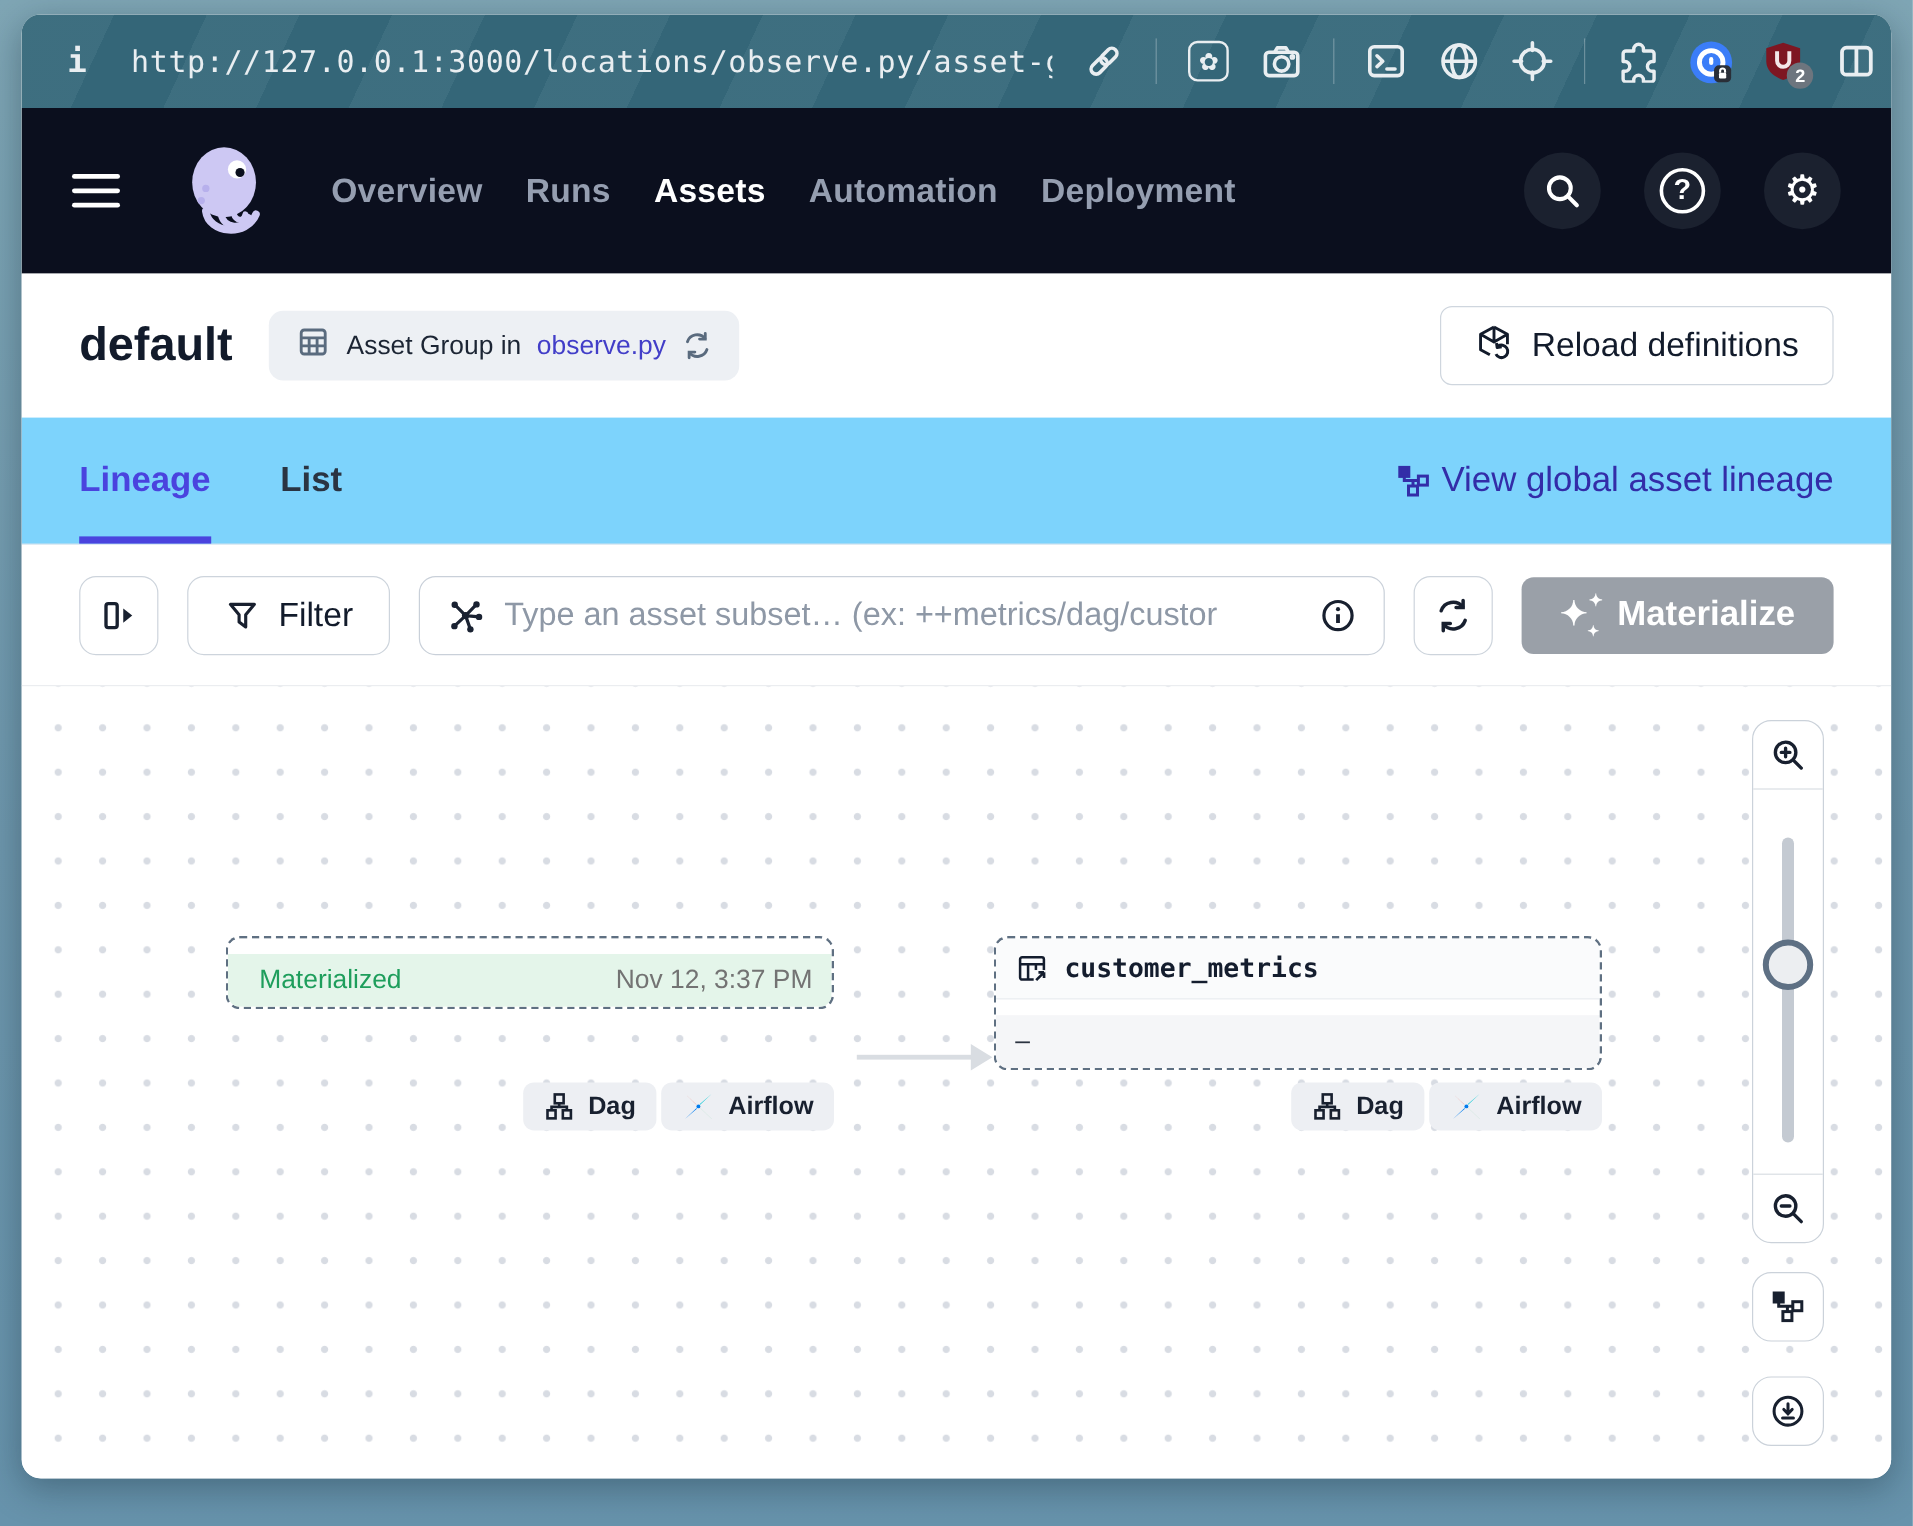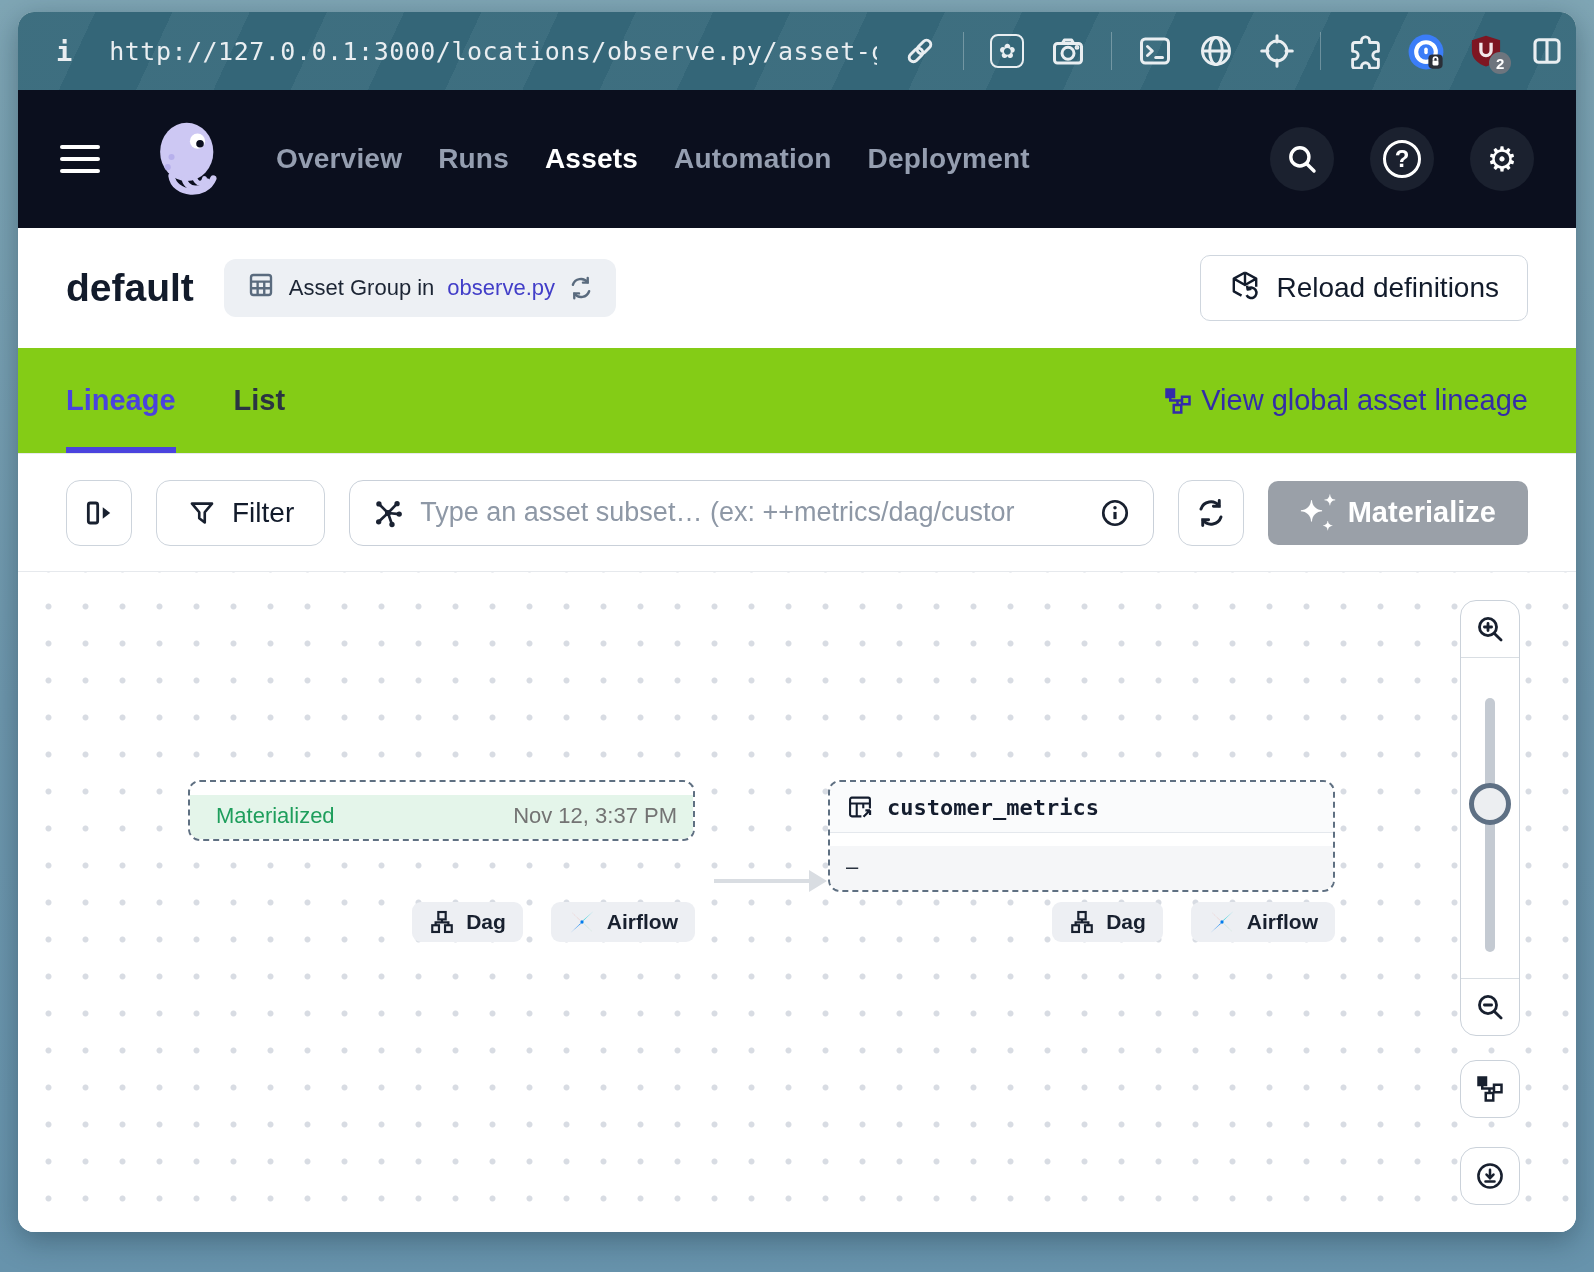--- a/index.html
+++ b/index.html
@@ -68,21 +68,21 @@
   .grp-badge a { color:#423ec8; text-decoration:none; }
   .grp-badge .ref { color:#5a6b7e; display:grid; place-items:center; cursor:pointer; }
   .reload-btn {
     margin-left:auto; display:flex; align-items:center; gap:15px; background:#fff;
     border:1.6px solid #cfd6de; border-radius:10px; height:66px; padding:0 28px;
     font-size:28px; font-weight:500; color:#121b2b; cursor:pointer;
   }
   
   .tabsrow {
     height:106px; flex:none; display:flex; align-items:center; padding:0 48px;
-    border-bottom:1px solid #e6e9ed; background:#84cc16;
+    border-bottom:1px solid #e6e9ed; background:#7dd3fc;
   }
   .tab { position:relative; height:100%; display:flex; align-items:center; margin-right:58px; font-size:29px; font-weight:600; cursor:pointer; }
   .tab.active { color:#4a43de; }
   .tab.inactive { color:#2a3442; }
   .tab.active::after { content:""; position:absolute; left:0; right:0; bottom:0; height:6px; background:#4a43de; }
   .global-link { margin-left:auto; display:flex; align-items:center; gap:8px; font-size:29px; font-weight:500; color:#332da8; cursor:pointer; }
   
   .toolbar {
     height:118px; flex:none; display:flex; align-items:center; gap:24px; padding:0 48px;
     border-bottom:1px solid #e6e9ed; background:#fff;
@@ -128,21 +128,21 @@
     border-bottom:1px solid #e4e8ed;
   }
   .node-name { font-family:"DejaVu Sans Mono",monospace; font-weight:700; font-size:22px; color:#141d2e; }
   .node-gap { height:13px; background:#fff; }
   .node-status { display:flex; justify-content:space-between; align-items:center; padding:8px 16px 10px; font-size:22px; }
   .status-green { background:#e4f5ea;padding-left:26px; }
   .status-green .st { color:#1e9e5c; }
   .status-green .ts { color:#737373; }
   .status-empty { background:#f5f6f8; }
   .status-empty .st { color:#2a3340; }
-  .tag-row { position:absolute; width:507px; display:flex; gap:28px; justify-content:flex-end; }
+  .tag-row { position:absolute; width:507px; display:flex; gap:4px; justify-content:flex-end; }
   .tag-pill {
     display:flex; align-items:center; gap:11px; background:#edeff3; border-radius:9px;
     padding:6px 17px; font-size:21px; font-weight:700; color:#18202f; cursor:pointer;
   }
   .edge { position:absolute; height:4px; background:#d9dde2; }
   .edge::after {
     content:""; position:absolute; right:-17px; top:-9px;
     border-left:18px solid #d9dde2; border-top:11px solid transparent; border-bottom:11px solid transparent;
   }
   

